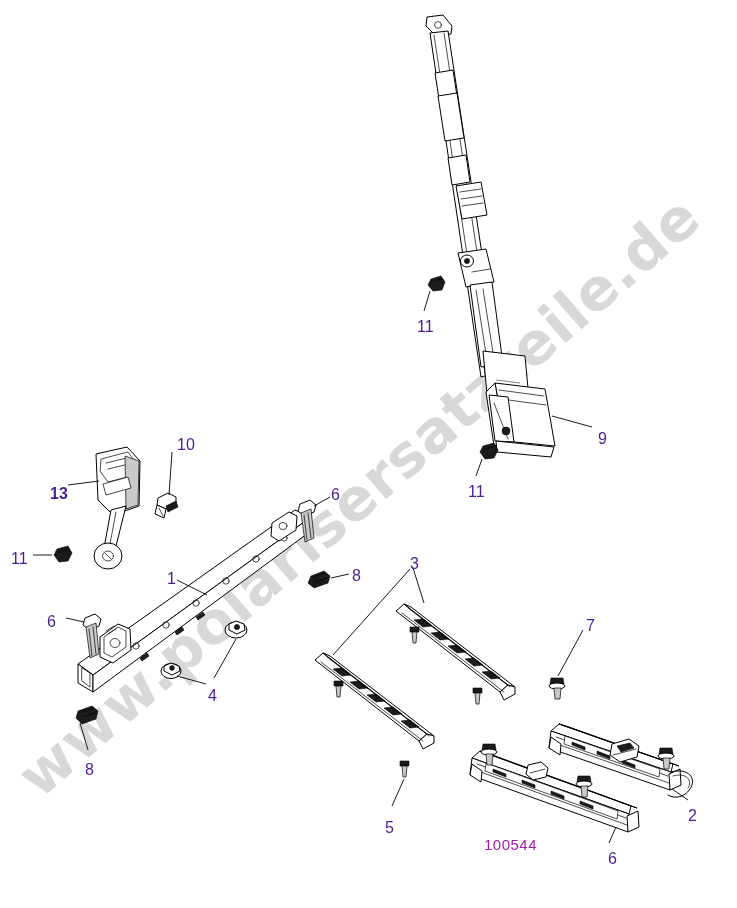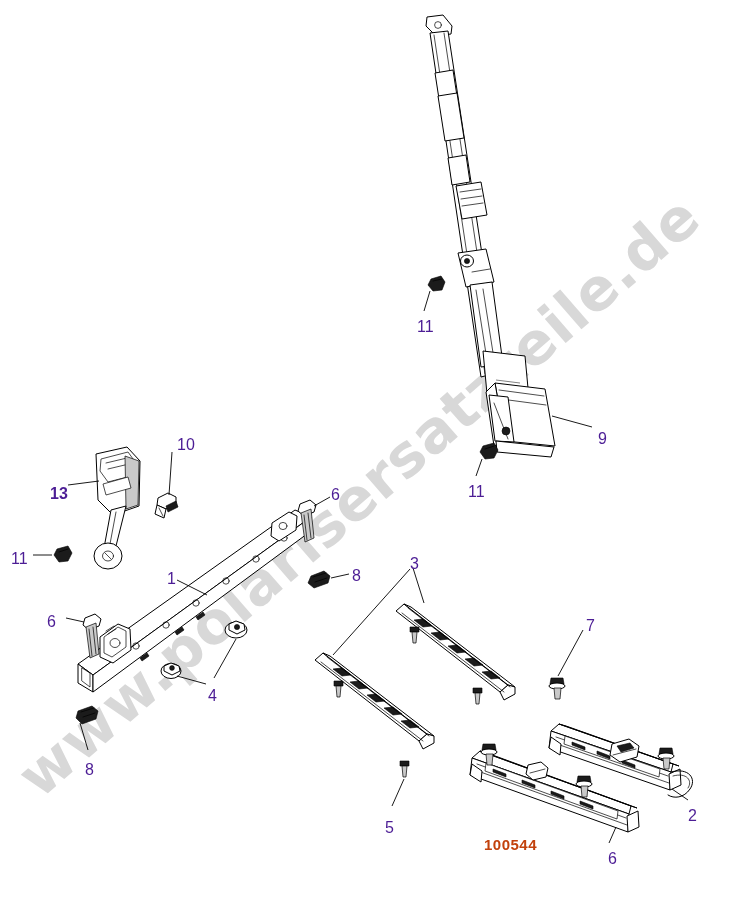--- a/index.html
+++ b/index.html
@@ -50,24 +50,23 @@
     white-space: nowrap;
     font-family: "Liberation Sans", sans-serif;
     letter-spacing: 0.2px;
   }
   
   #diagram-number {
     position: absolute;
     left: 484px;
     top: 836px;
     font-size: 15px;
-    color: #c2410c;
+    color: #a21caf;
     white-space: nowrap;
     letter-spacing: 0.5px;
-    font-weight: bold;
   }
   
   .callout {
     position: absolute;
     font-size: 16px;
     color: #4c1d95;
     line-height: 1;
     white-space: nowrap;
     font-family: "Liberation Sans", sans-serif;
   }

